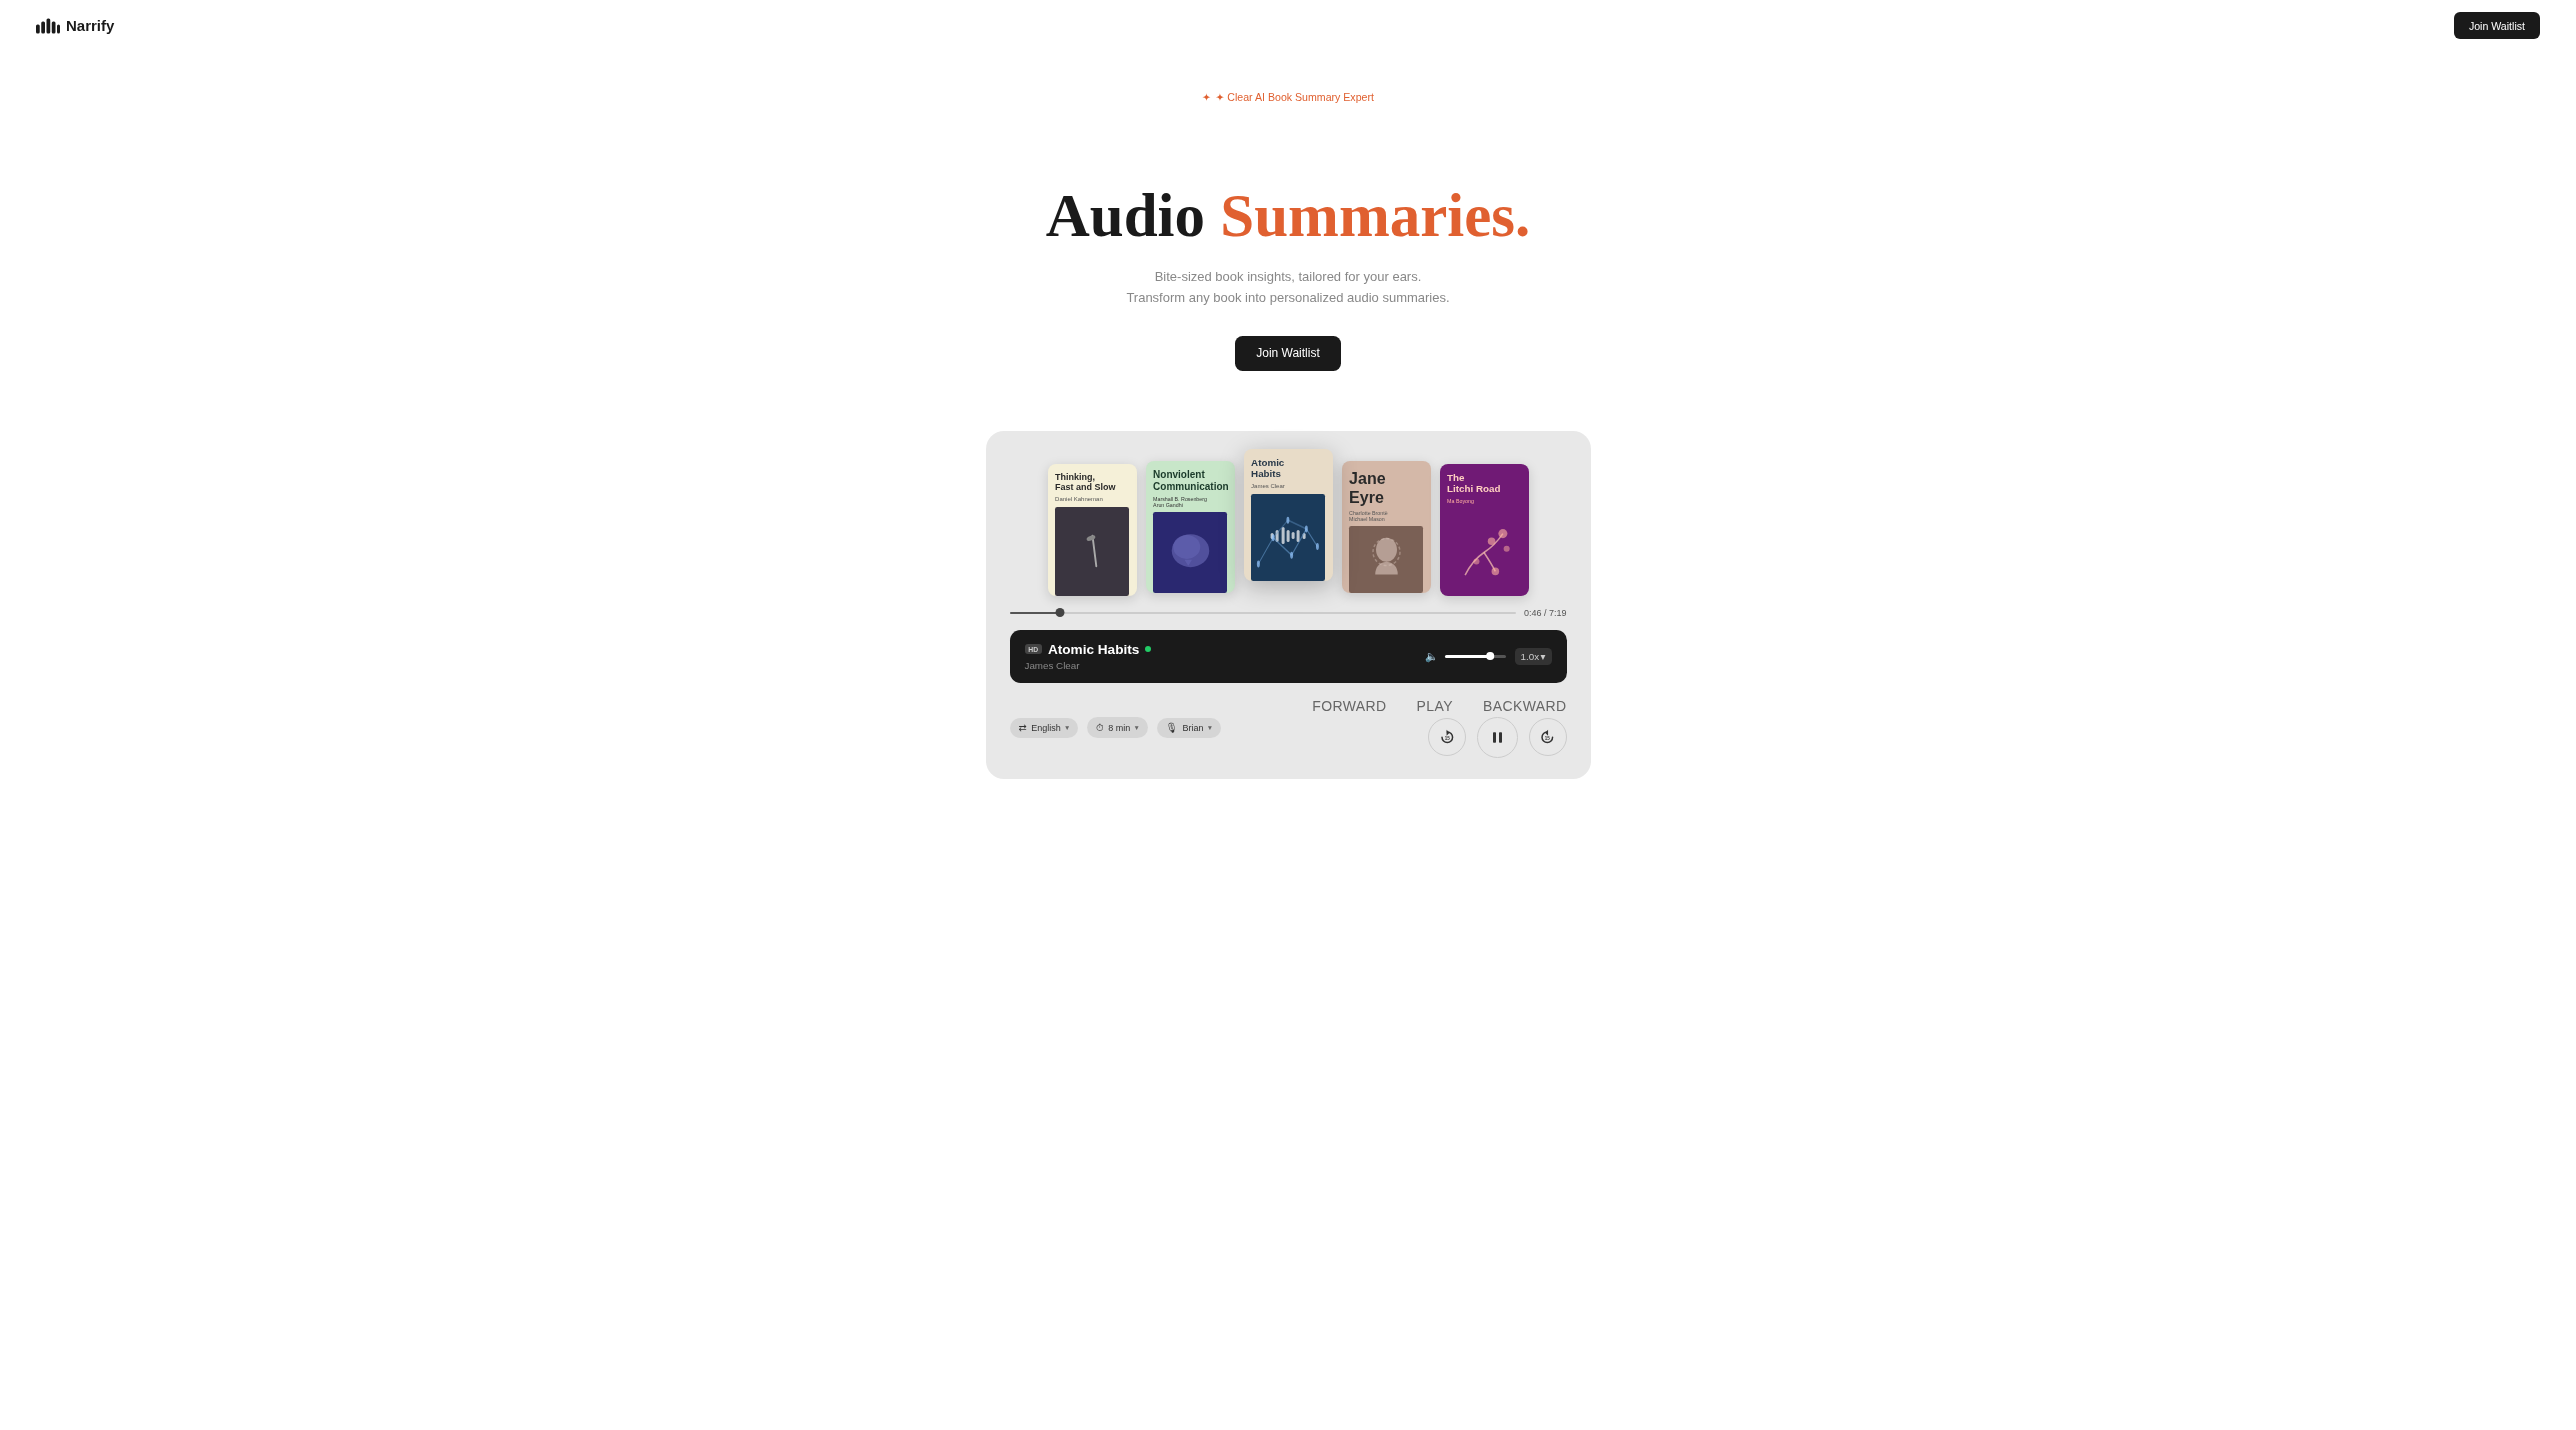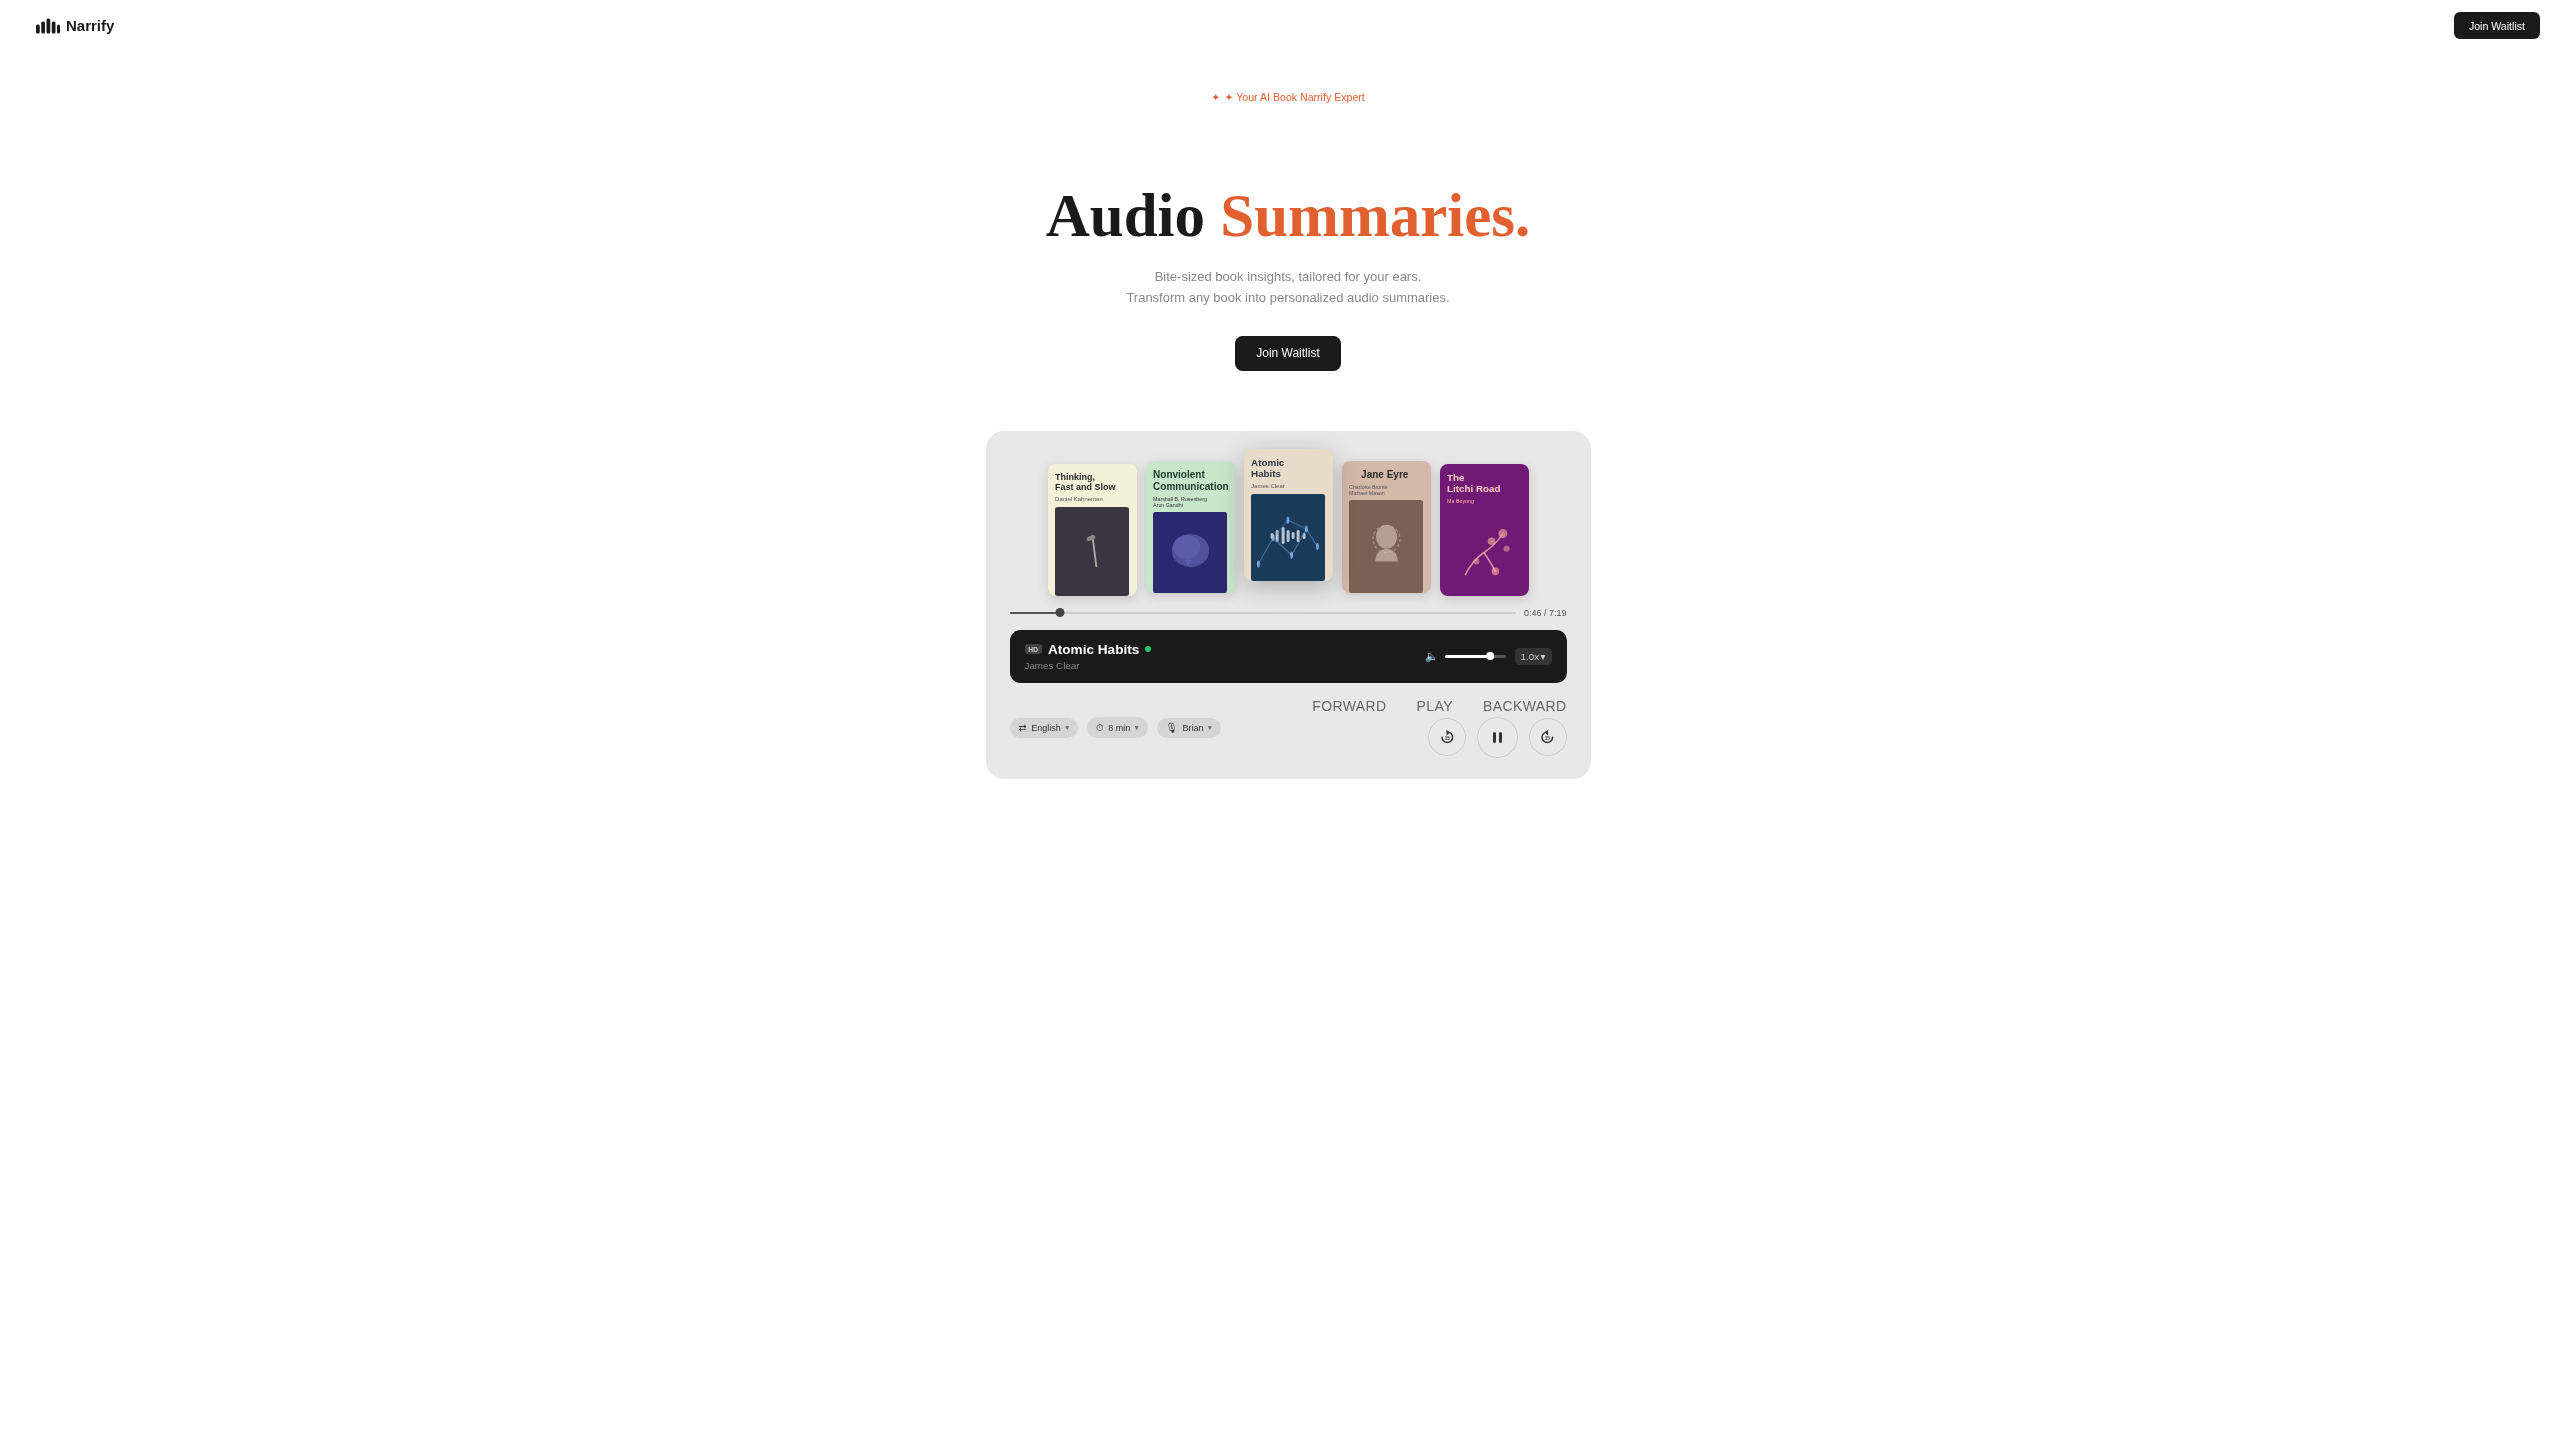--- a/index.html
+++ b/index.html
@@ -248,26 +248,25 @@
 
     
     .book-4-inner {
       width: 100%;
       height: 100%;
       padding: 7.6px 7.6px 0;
       display: flex;
       flex-direction: column;
     }
     .book-4-title {
-      font-size: 10px;
+      font-size: 16px;
       font-weight: 700;
       color: #2a2a2a;
       line-height: 1.2;
       margin-bottom: 3px;
-      margin-left: 12px;
     }
     .book-4-author {
       font-size: 5.3px;
       color: #555;
       margin-bottom: 4.5px;
     }
     .book-4-image {
       flex: 1;
       background: #7a6055;
       border-radius: 2.3px;
@@ -543,21 +542,21 @@
       </svg>
     </div>
     <span class="logo-text">Narrify</span>
   </div>
   <button class="join-waitlist-btn-nav">Join Waitlist</button>
 </nav>
 
 <section class="hero">
   <div class="ai-badge">
     <span class="sparkle">✦</span>
-    <span>✦ Your AI Book Narrify Expert</span>
+    <span>✦ Clear AI Book Summary Expert</span>
   </div>
   <h1 class="hero-title">
     <br>
     <span>Audio </span><span class="highlight">Summaries.</span>
   </h1>
   <p class="hero-subtitle">
     <span>Bite-sized book insights, tailored for your ears.</span><br>
     <span>Transform any book into personalized audio summaries.</span>
   </p>
   <button class="join-waitlist-btn-hero">Join Waitlist</button>

